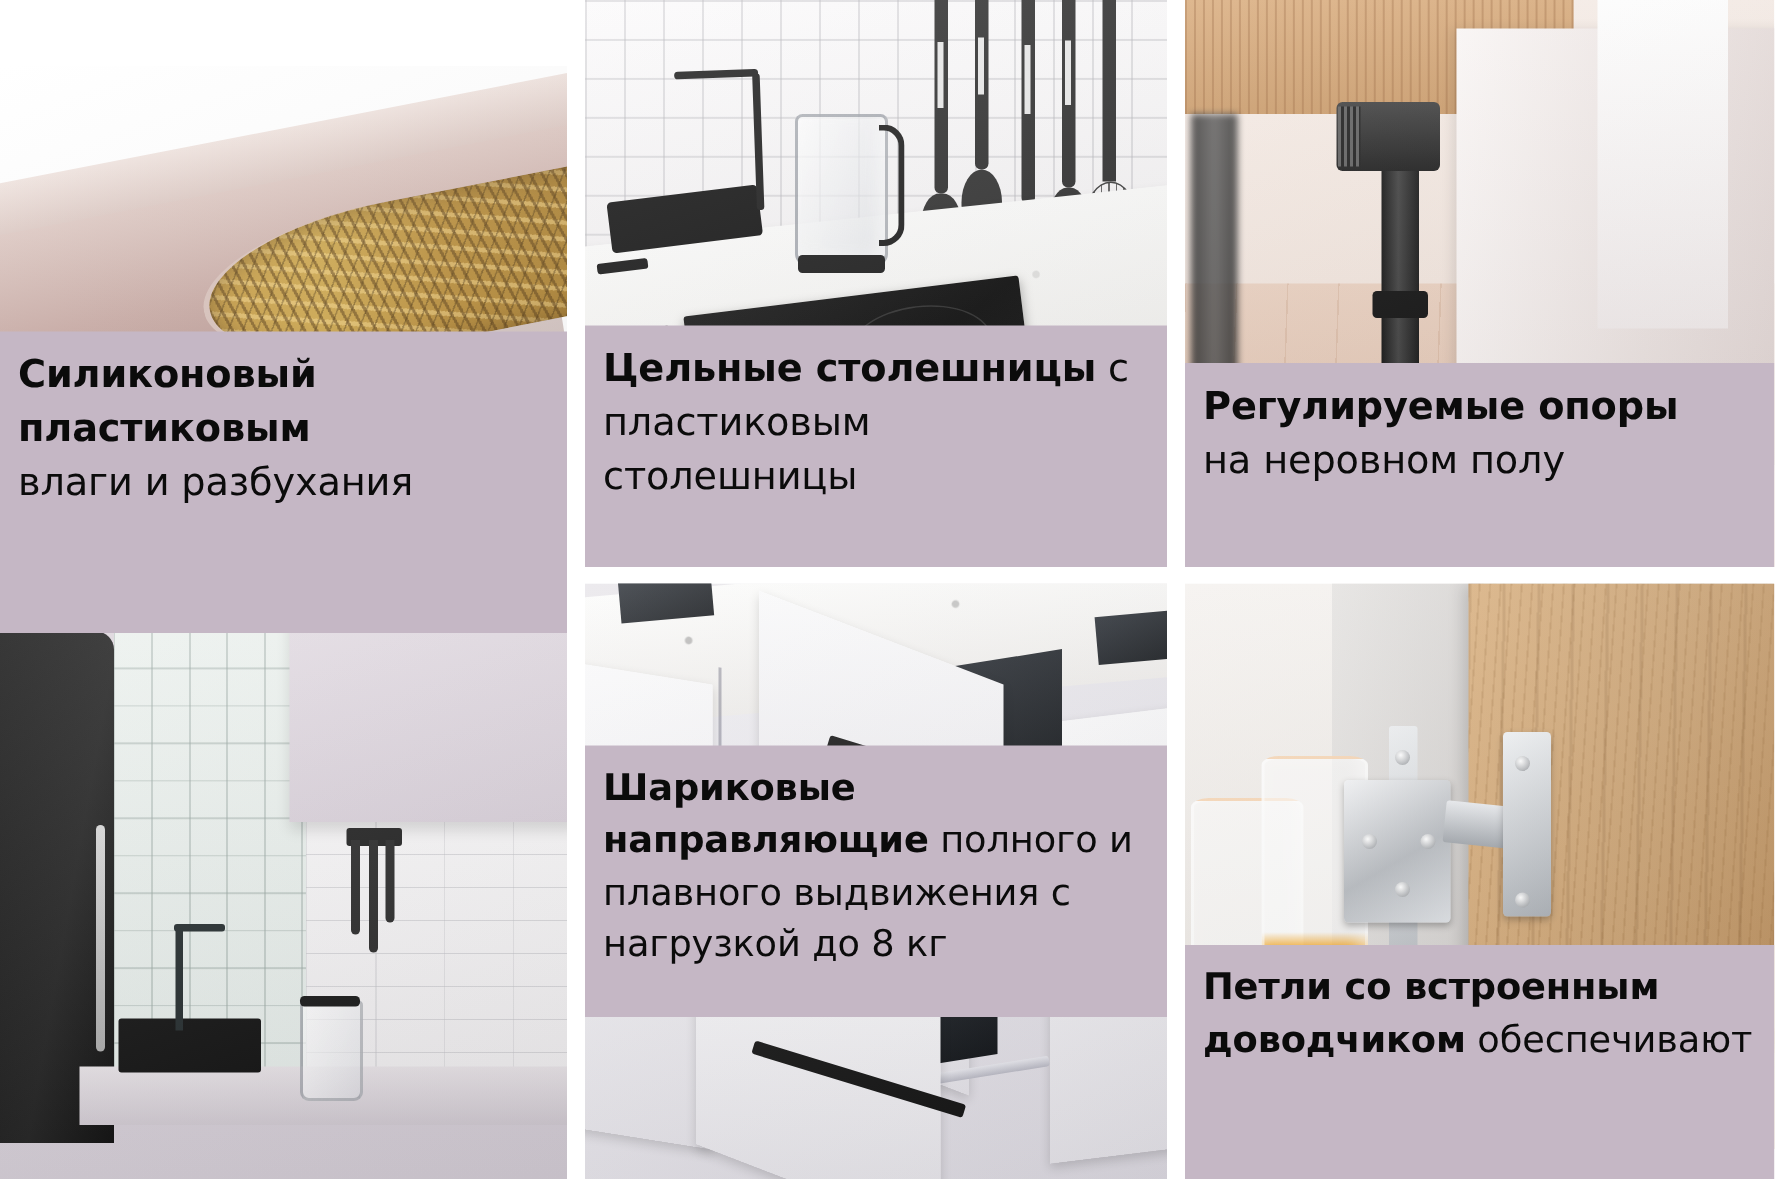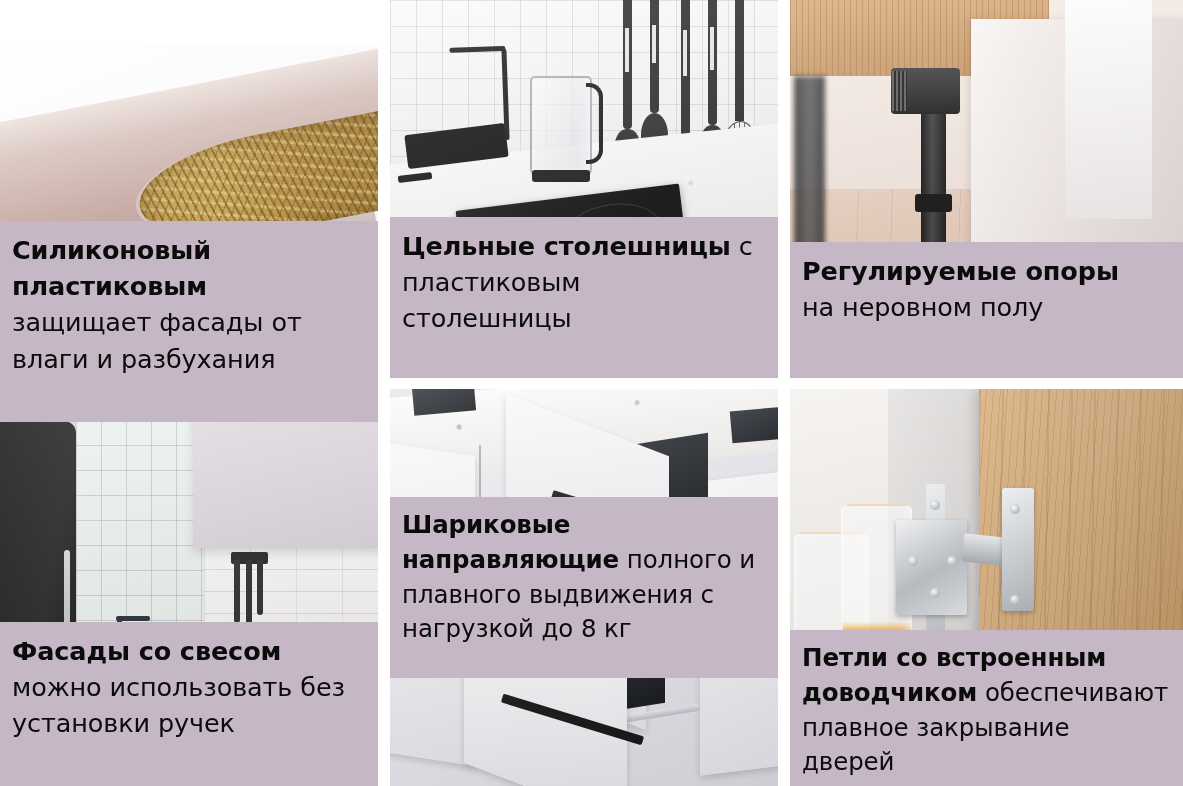--- a/index.html
+++ b/index.html
@@ -233,21 +233,20 @@
       <div class="ct-drop" style="left:45%;top:71%;"></div>
       <div class="ct-drop" style="left:53%;top:73%;width:15px;height:19px;"></div>
       <div class="ct-slab"></div>
       <div class="ct-core"></div>
       <div class="ct-topface"></div>
       <div class="sheen"></div>
     </div>
     <div class="caption" style="height:178px;">
       <div style="font-weight:700;">Силиконовый</div>
       <div style="font-weight:700;">пластиковым</div>
-      <div>защищает фасады от</div>
       <div>влаги и разбухания</div>
     </div>
   </div>
 
   <div class="card c2" style="left:390px;top:0;width:388px;height:378px;">
     <div class="photo k2">
       <div class="fill"></div>
       <div class="tile-wall"></div>
       <div class="ut" style="left:60%;height:34%;">
           <span class="hilite"></span>
@@ -325,25 +324,20 @@
         </div>
       <div class="k4-rail"></div>
       <div class="k4-tool" style="left:62%;top:43%;height:16%;"></div>
       <div class="k4-tool" style="left:65%;top:43%;height:19%;"></div>
       <div class="k4-tool" style="left:68%;top:43%;height:14%;"></div>
       <div class="k4-counter"></div>
       <div class="k4-sink"></div>
       <div class="k4-tap"></div>
       <div class="k4-jug"></div>
       <div class="sheen"></div>
-    </div>
-    <div class="caption" style="height:141px;">
-      <div style="font-weight:700;">Фасады со свесом</div>
-      <div>можно использовать без</div>
-      <div>установки ручек</div>
     </div>
   </div>
 
   <div class="card c5" style="left:390px;top:389px;width:388px;height:397px;justify-content:center;">
     <div class="photo">
       <div class="fill"></div>
       <div class="d5-body"></div>
       <div class="d5-top"></div>
       <div class="d5-dark" style="left:6%;top:-1%;width:16%;height:7%;transform:rotate(-5deg);"></div>
       <div class="d5-dark" style="left:88%;top:5%;width:14%;height:8%;transform:rotate(-5deg);"></div>
@@ -399,17 +393,16 @@
       <div class="h6-mount"></div>
       <div class="h6-screw" style="left:56%;top:29%;"></div>
       <div class="h6-screw" style="left:56%;top:52%;"></div>
       <div class="sheen"></div>
     </div>
     <div class="caption cap-sm" style="height:133px;">
       <div style="font-weight:700;">Петли со встроенным</div>
       <div>
         <b>доводчиком</b><span> обеспечивают</span>
       </div>
-      <div>плавное закрывание дверей</div>
     </div>
   </div>
 
 </div>
 
 </body></html>

